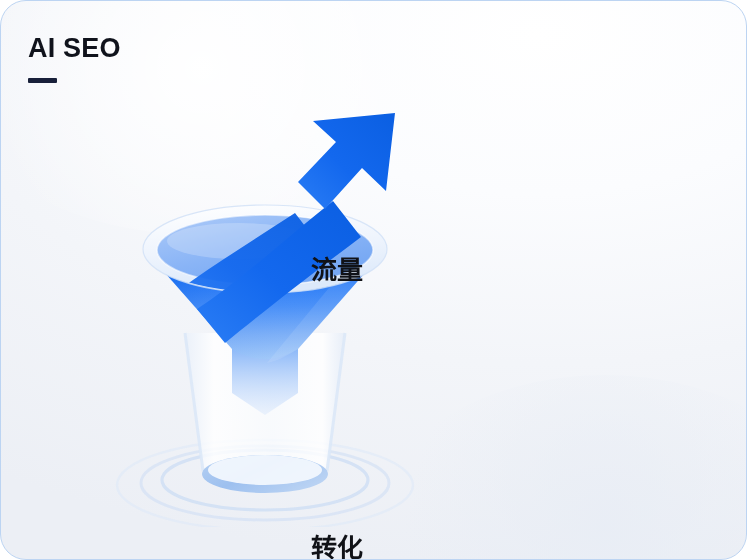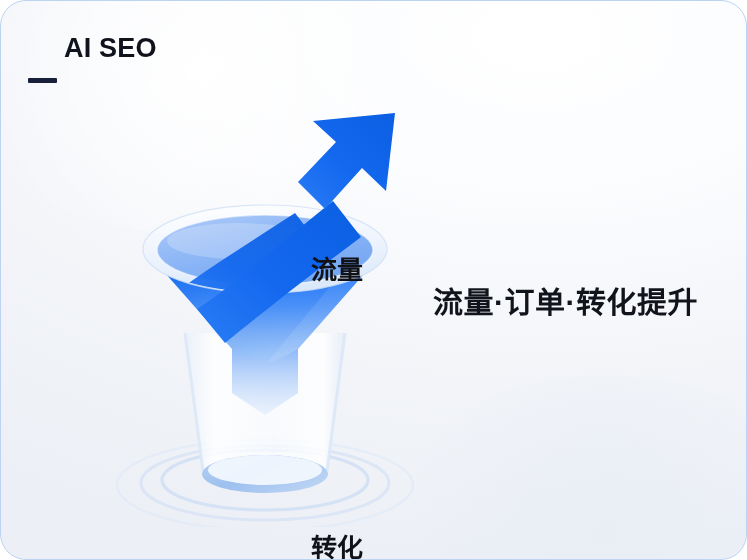--- a/index.html
+++ b/index.html
@@ -52,21 +52,20 @@
     left: 27px;
     top: 34px;
   }
   #brand-title {
     font-size: 27px;
     font-weight: 700;
     letter-spacing: 0.2px;
     color: #10131c;
     line-height: 1;
     white-space: nowrap;
-    margin-left: 36px;
   }
   #brand-rule {
     margin-top: 16px;
     width: 29px;
     height: 5px;
     border-radius: 1px;
     background: #18203a;
   }
 
   
@@ -109,21 +108,20 @@
 <div id="card">
 
   <div id="sheen-top"></div>
   <div id="sheen-bottom"></div>
 
   <div id="brand">
     <div id="brand-title">AI SEO</div>
     <div id="brand-rule"></div>
   </div>
 
-  <div id="headline">流量·订单·转化提升</div>
 
   <div id="art">
     <svg viewBox="0 0 360 430" xmlns="http://www.w3.org/2000/svg">
       <defs>
 
         <linearGradient id="coneGrad" x1="0" y1="0" x2="0" y2="1">
           <stop offset="0%" stop-color="#1366f2"></stop>
           <stop offset="22%" stop-color="#2176f7"></stop>
           <stop offset="52%" stop-color="#4e93f8"></stop>
           <stop offset="78%" stop-color="#84b4f7"></stop>

